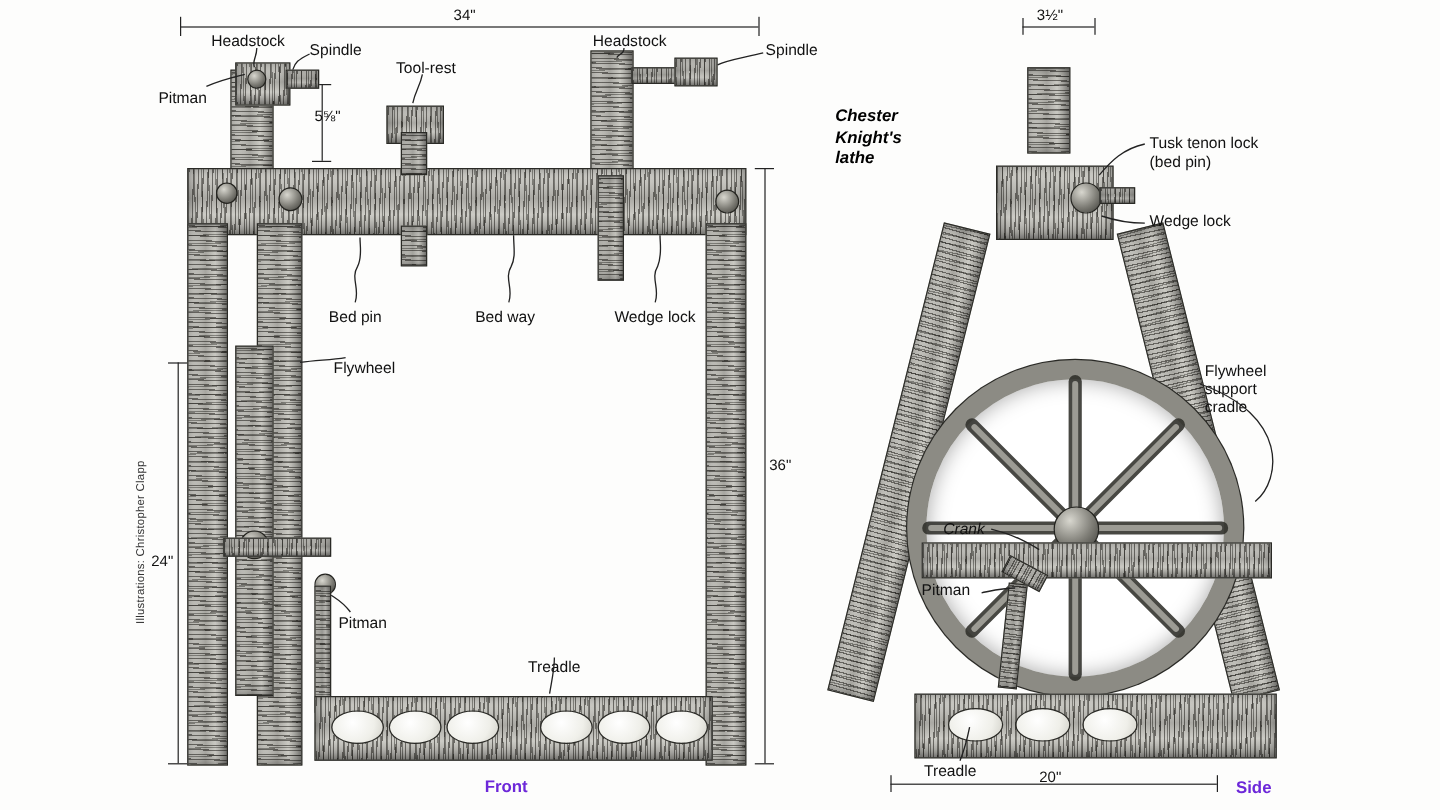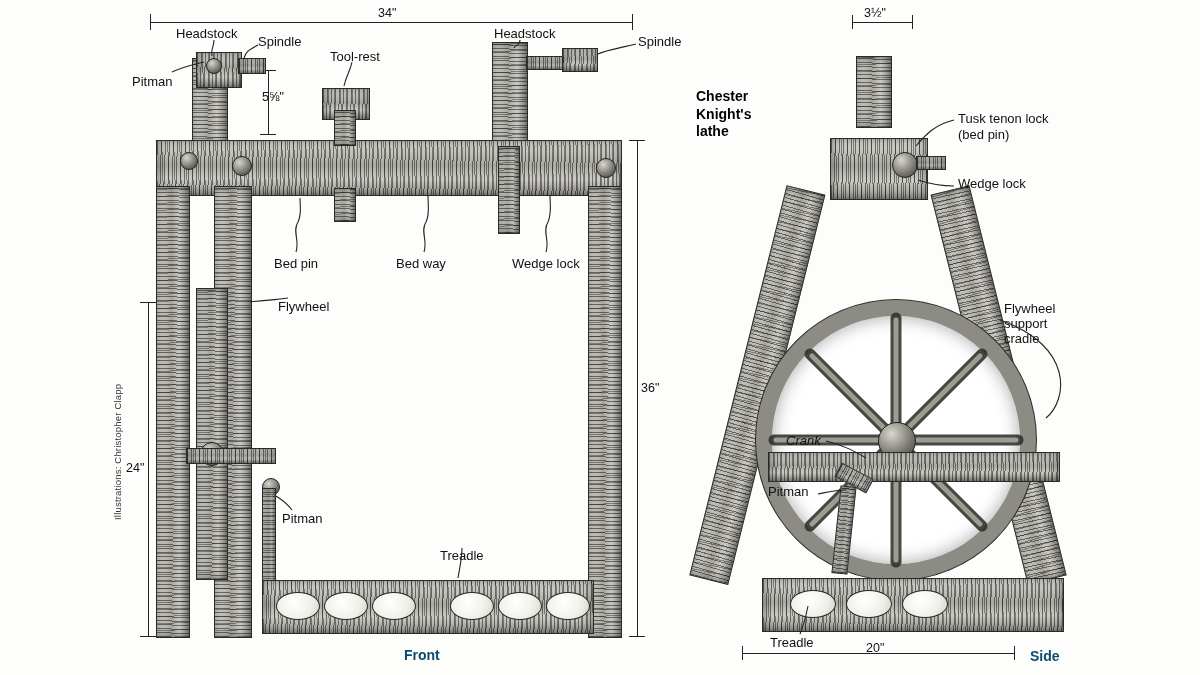--- a/index.html
+++ b/index.html
@@ -38,21 +38,21 @@
     border:1px solid #2a2a26;}
 
   .sidecredit{
     position:absolute;left:112px;top:520px;
     font-size:9.5px;color:#333;white-space:nowrap;
     transform-origin:left top;transform:rotate(-90deg);
     letter-spacing:.2px;
   }
 
   .title{position:absolute;font-weight:bold;font-size:14px;line-height:1.25;color:#000;}
-  .viewlabel{position:absolute;font-weight:bold;font-size:14px;color:#0c4a6e;}
+  .viewlabel{position:absolute;font-weight:bold;font-size:14px;color:#6d28d9;}
 
   svg.ovl{position:absolute;left:0;top:0;width:1200px;height:675px;pointer-events:none;}
 </style>
 </head>
 <body>
 
 <div id="stage">
 
   <div class="ln hln" style="left:150px;top:22px;width:482px;"></div>
   <div class="ln vln" style="left:150px;top:14px;height:16px;"></div>
@@ -183,21 +183,21 @@
 
   <div class="wood" style="left:768px;top:452px;width:290px;height:28px;"></div>
   <div class="wood" style="left:836px;top:470px;width:34px;height:14px;transform:rotate(28deg);"></div>
   <div class="wood v" style="left:836px;top:486px;width:14px;height:86px;transform:rotate(6deg);"></div>
 
   <div class="wood" style="left:762px;top:578px;width:300px;height:52px;"></div>
   <div class="oval" style="left:790px;top:590px;width:44px;height:26px;"></div>
   <div class="oval" style="left:846px;top:590px;width:44px;height:26px;"></div>
   <div class="oval" style="left:902px;top:590px;width:44px;height:26px;"></div>
 
-  <div class="title" style="left:696px;top:88px;">
+  <div class="title" style="left:696px;top:88px;font-style:italic;">
     <span>Chester</span><br>
     <span>Knight's</span><br>
     <span>lathe</span>
   </div>
 
   <div class="lbl" style="left:958px;top:112px;text-align:center;">Tusk tenon lock</div>
   <div class="lbl" style="left:958px;top:128px;">(bed pin)</div>
   <div class="lbl" style="left:958px;top:177px;">Wedge lock</div>
   <div class="lbl" style="left:1004px;top:302px;">Flywheel</div>
   <div class="lbl" style="left:1004px;top:317px;">support</div>

